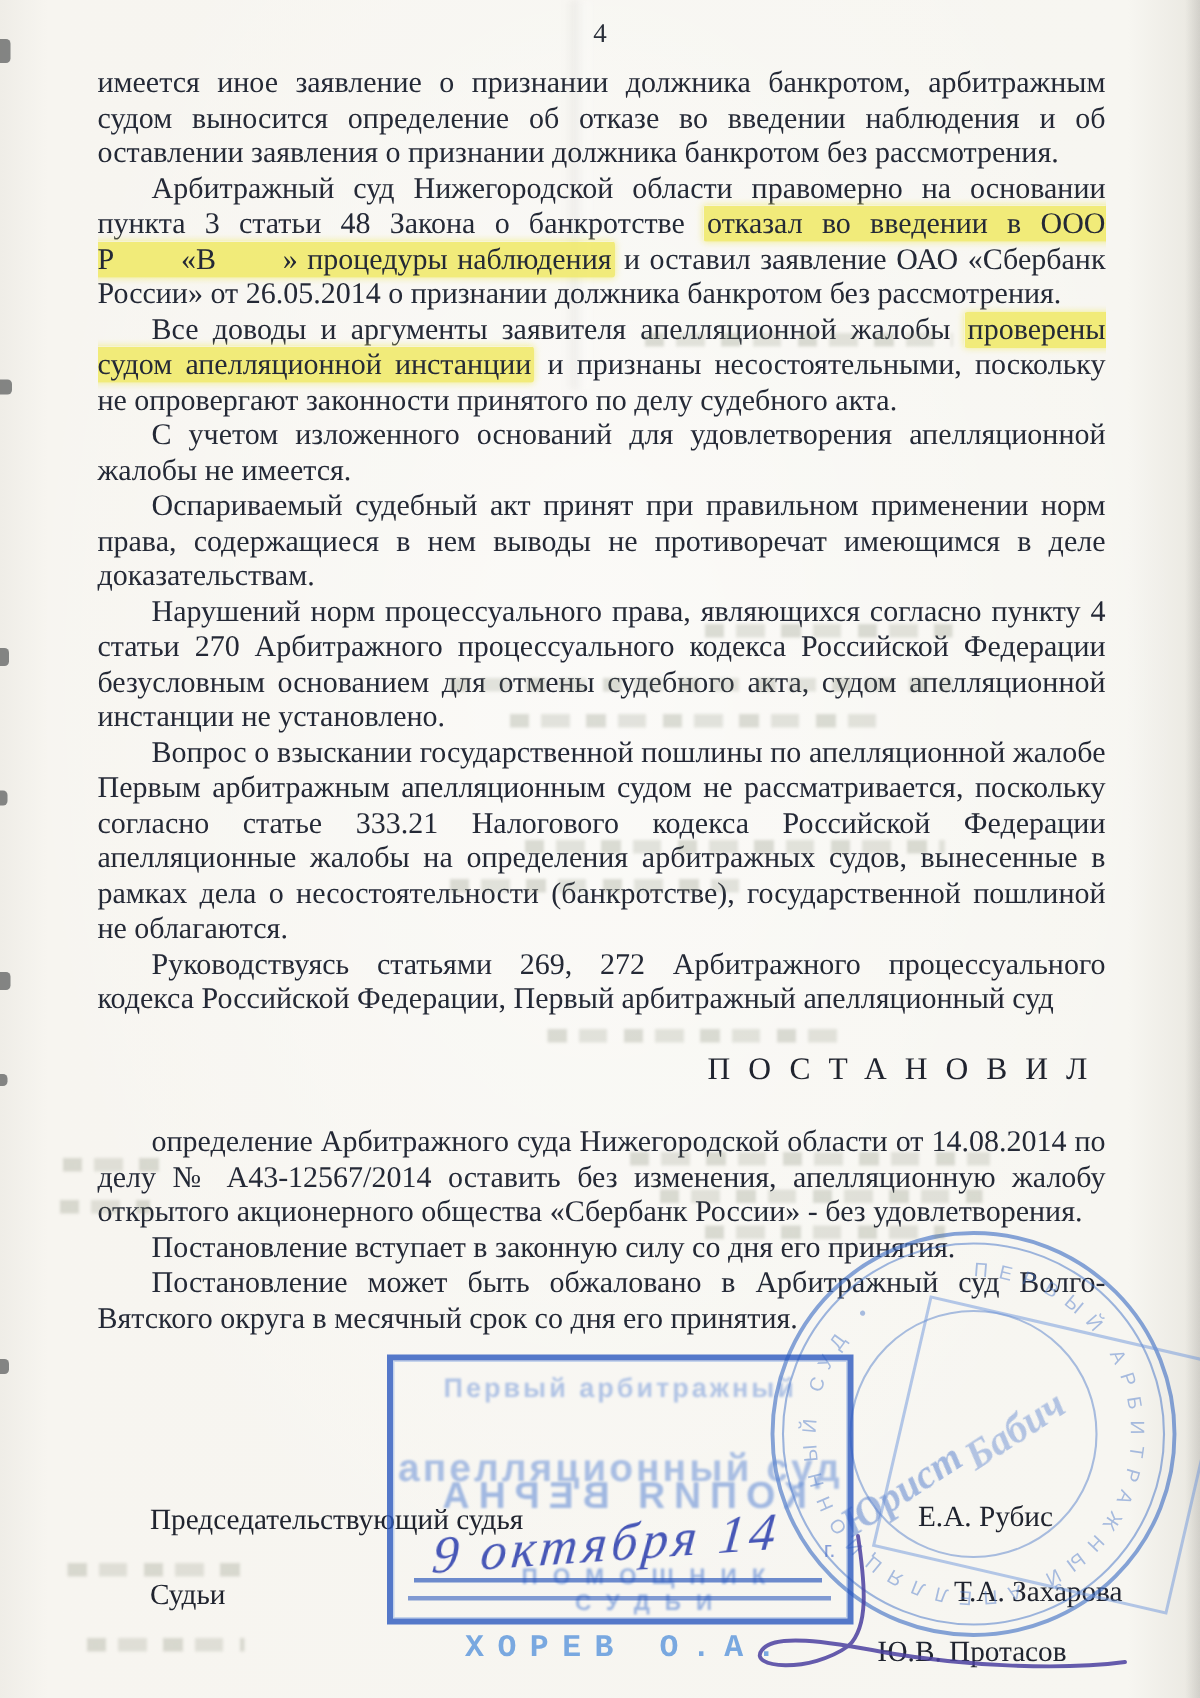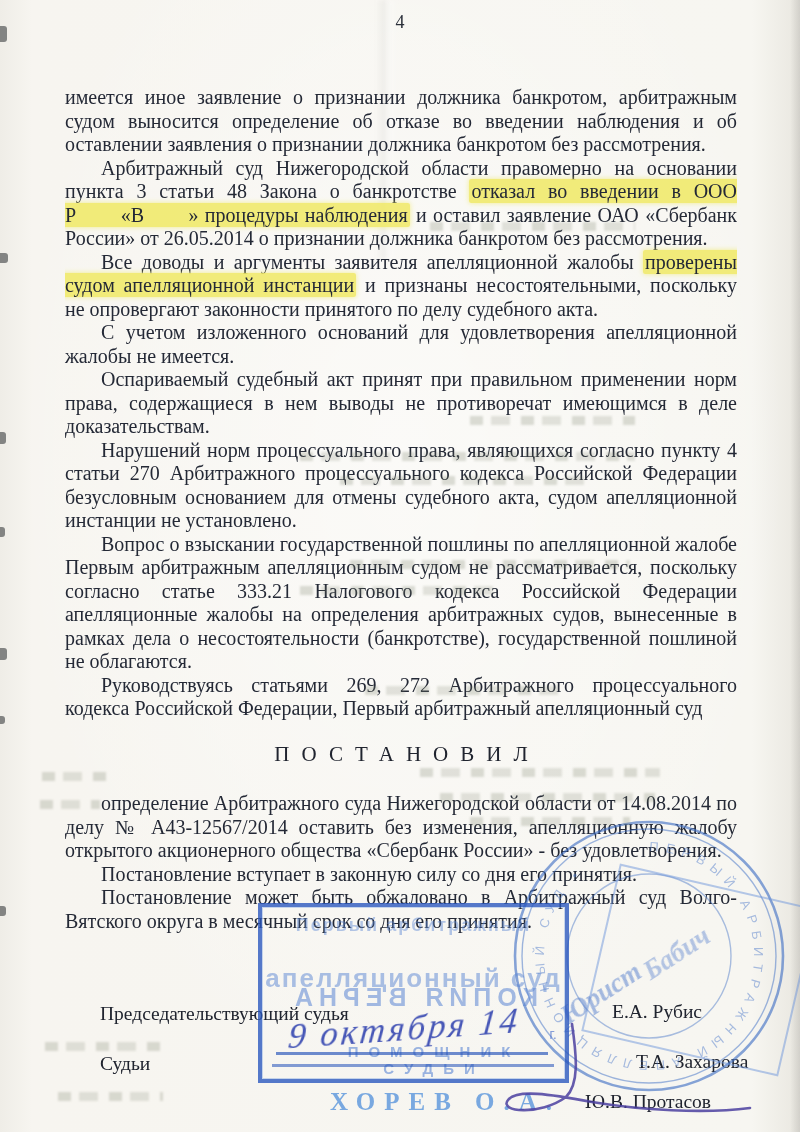--- a/index.html
+++ b/index.html
@@ -15,33 +15,32 @@
     color:#242936;
   }
   .page-number{
     position:absolute;top:12px;left:0;right:0;
     text-align:center;font-size:18px;color:#2a2f3a;
   }
   .content{
     position:absolute;left:65px;top:44px;width:672px;
     font-size:20px;line-height:23.5px;
     text-align:justify;
-    margin-top:42px;
   }
   .para{margin:0;}
   .para.ind{text-indent:36px;}
   mark.hl{
     background:rgba(240,233,100,.85);
     color:inherit;
     padding:1px 2px;
     border-radius:2px;
     box-shadow:0 0 5px rgba(240,233,106,.75);
   }
   .postanovil{
-    text-align:center;
+    text-align:right;
     font-size:21px;
     letter-spacing:12px;
     padding-left:12px;
     margin:22px 0 26px 0;
     color:#20242f;
   }
   
   .sig{position:absolute;font-size:19.5px;color:#20242f;white-space:nowrap;}
   
   .copy-stamp-box{
@@ -70,25 +69,24 @@
   .hand-date{
     position:absolute;left:288px;top:1008px;width:280px;
     font-style:italic;font-size:35px;letter-spacing:3px;
     color:rgba(56,74,178,.92);
     transform:rotate(-4deg) skewX(-10deg);
     white-space:nowrap;
     filter:blur(.2px);
   }
   .assistant-name{
     position:absolute;left:310px;top:1088px;
-    font-family:Liberation Serif, serif;
-    font-weight:bold;font-size:25px;letter-spacing:9px;
+    font-family:Liberation Mono, monospace;
+    font-weight:bold;font-size:21px;letter-spacing:9px;
     color:rgba(106,160,222,.9);
     filter:blur(.4px);
-    margin-left:20px;
   }
   .round-seal{position:absolute;left:503px;top:810px;width:292px;height:292px;opacity:.62;}
   .tilt-stamp{
     position:absolute;left:598px;top:884px;width:198px;height:168px;
     border:2.5px solid rgba(110,150,220,.5);
     transform:rotate(13deg);
   }
   .diag-word{
     position:absolute;
     font-family:"Liberation Serif",serif;

